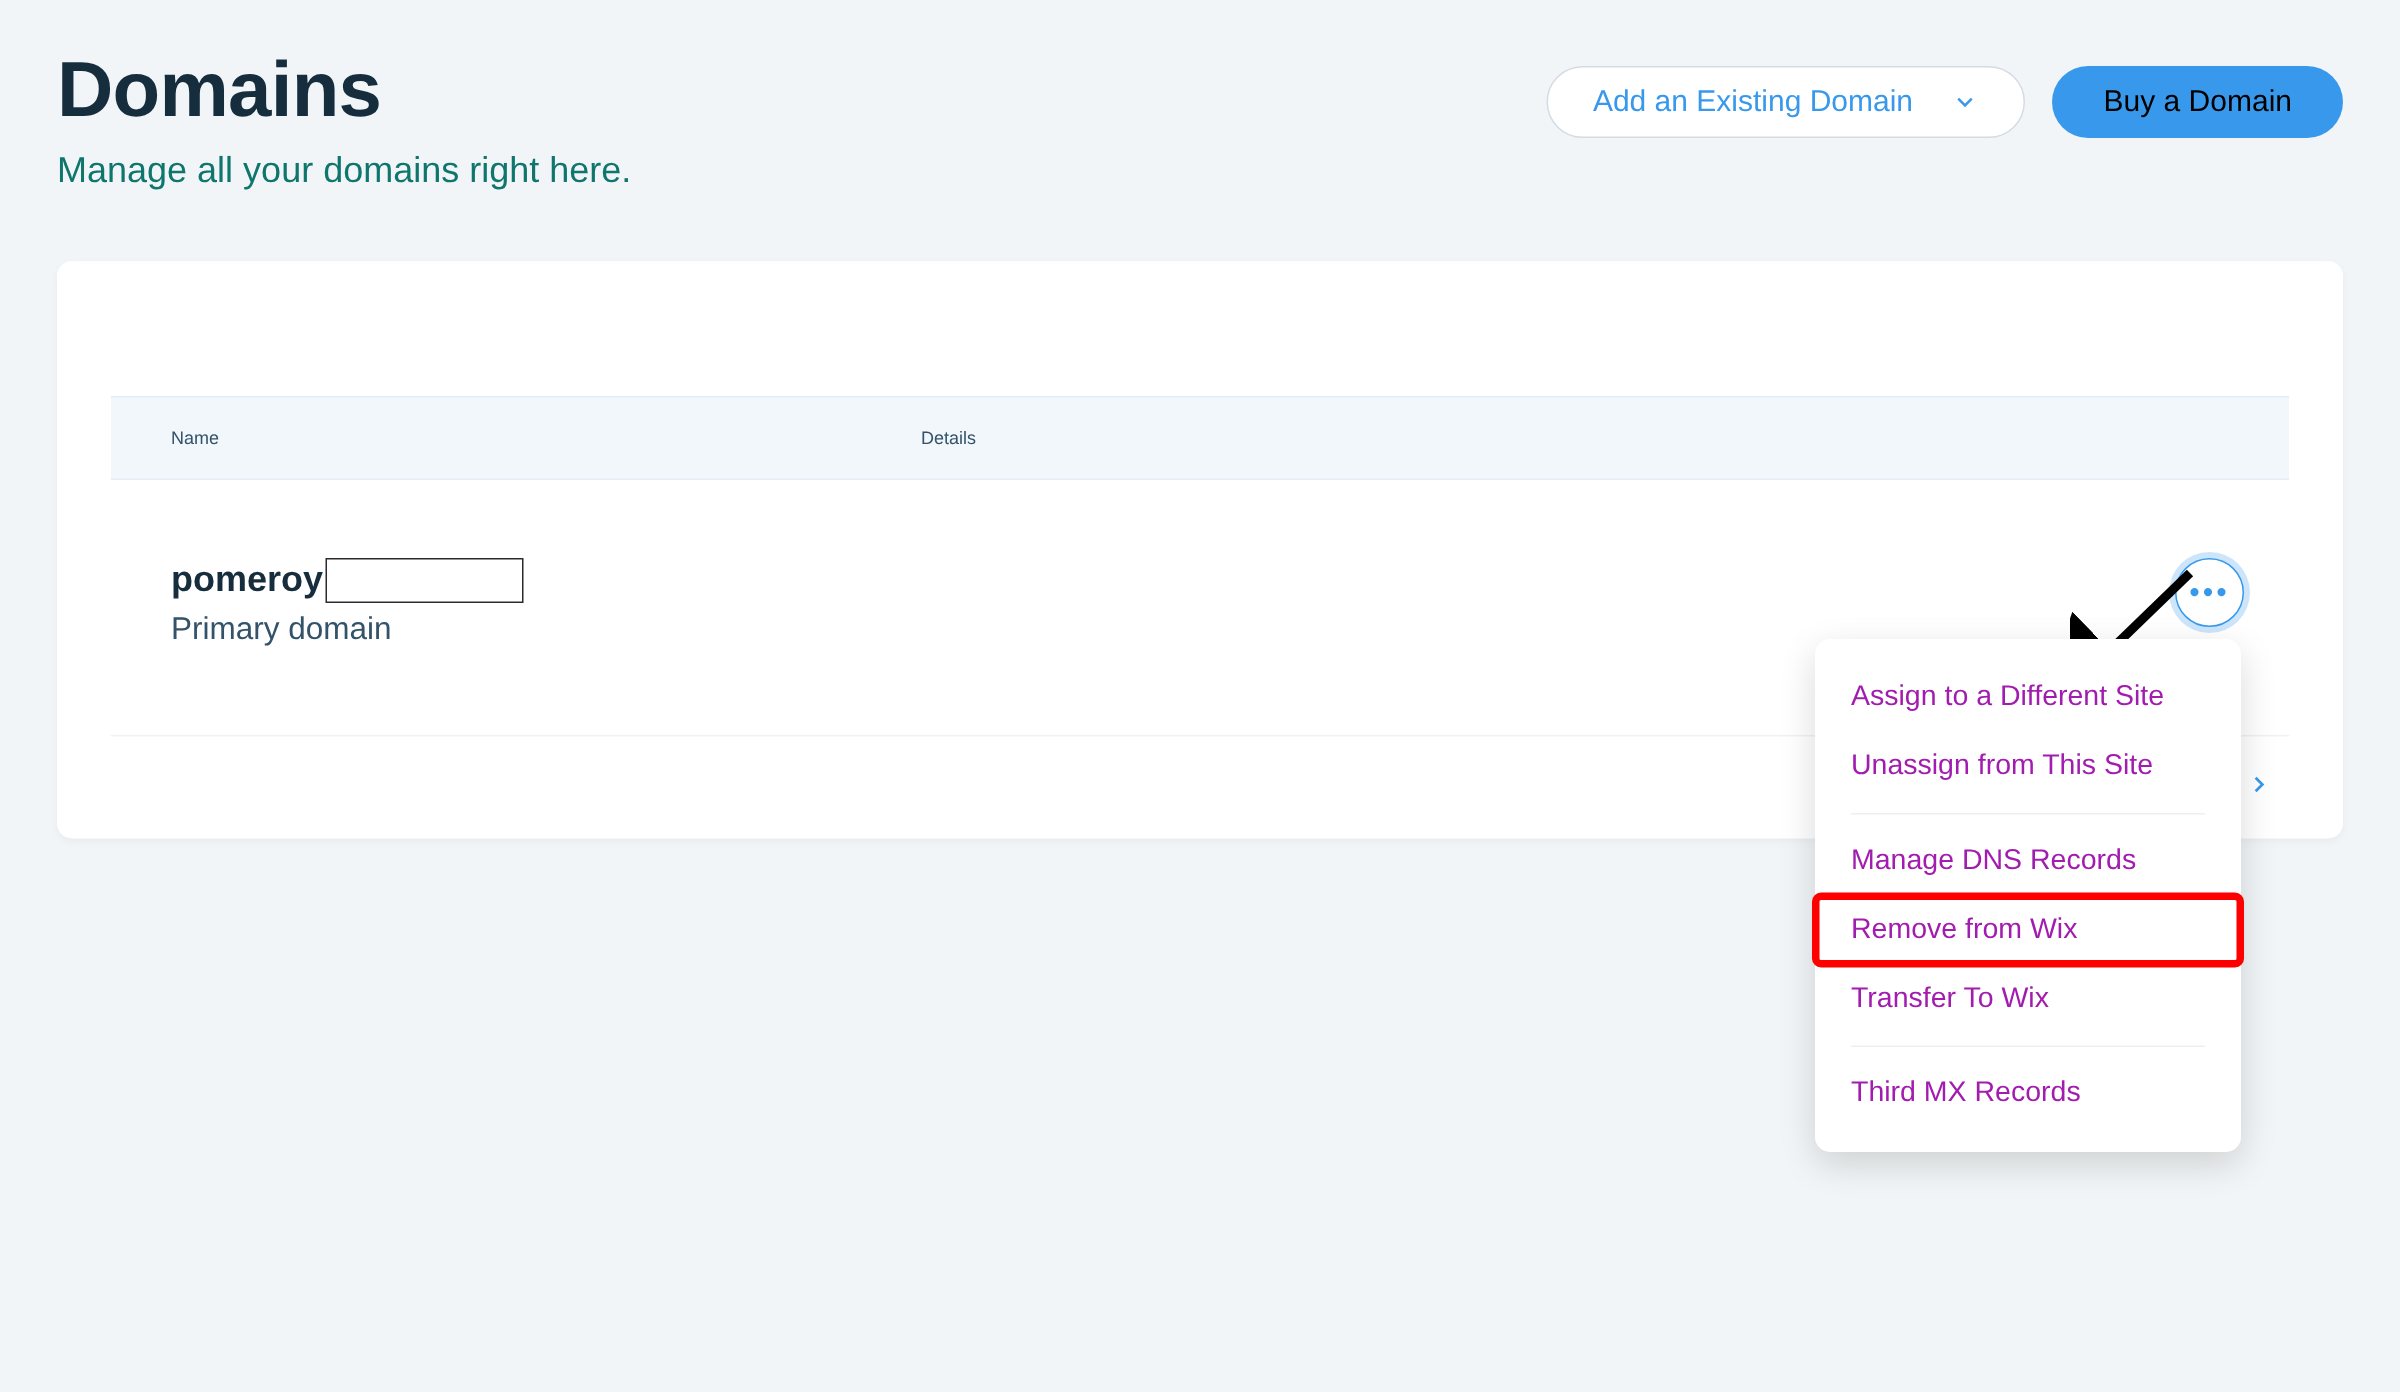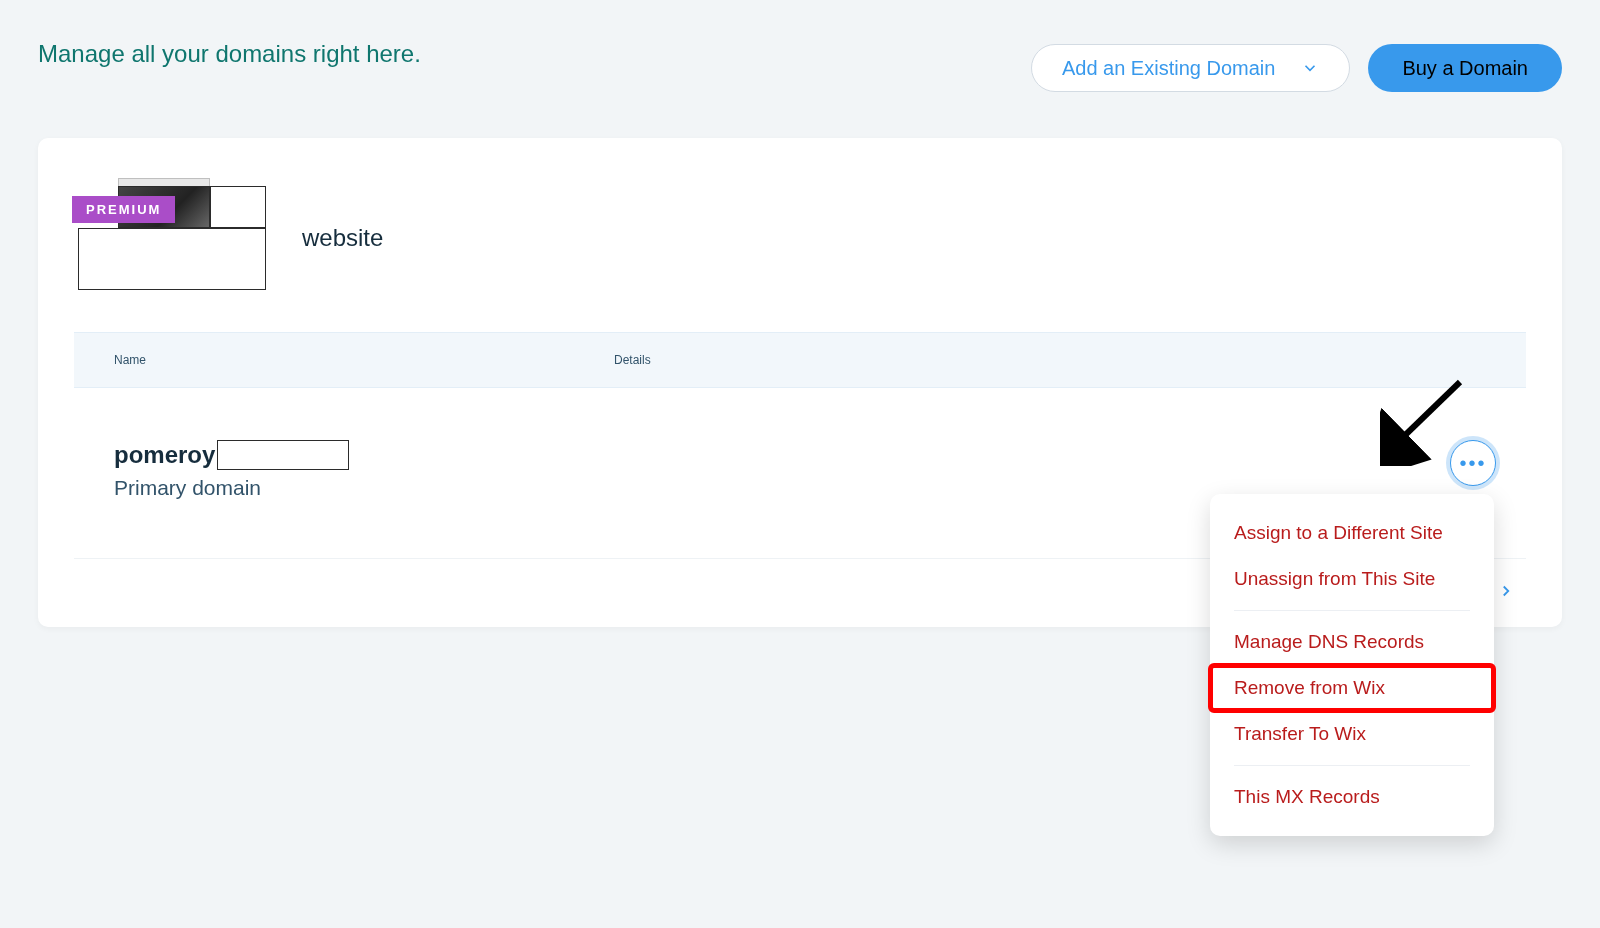--- a/index.html
+++ b/index.html
@@ -165,21 +165,21 @@
     width: 284px;
     background: #fff;
     border-radius: 10px;
     box-shadow: 0 8px 24px rgba(0,0,0,0.15);
     padding: 16px 0;
     z-index: 10;
   }
   .popover-item {
     padding: 12px 24px;
     font-size: 19px;
-    color: #b91c1c;
+    color: #a21caf;
     cursor: pointer;
   }
   .popover-sep { height: 1px; background: #eceff3; margin: 8px 24px; }
   .popover-item.highlight { outline: 5px solid #ff0000; outline-offset: -3px; border-radius: 4px; }
 
   
   .page-nav {
     display: flex; justify-content: flex-end;
     padding: 18px 6px 0 0;
   }
@@ -193,45 +193,36 @@
     position: absolute;
     top: 376px; left: 1380px;
     pointer-events: none;
   }
 </style>
 </head>
 <body>
 
 <div class="header-row">
   <div>
+    <h1 class="page-title">Domains</h1>
     <p class="page-subtitle">Manage all your domains right here.</p>
   </div>
   <div class="header-actions">
     <button class="btn-outline">
       <span>Add an Existing Domain</span>
       <svg viewBox="0 0 24 24" fill="none" stroke="#3899ec" stroke-width="2.2">
           <polyline points="6 9 12 15 18 9"></polyline>
         </svg>
     </button>
     <button class="btn-primary">Buy a Domain</button>
   </div>
 </div>
 
 <div class="card">
 
-  <div class="site-row">
-    <div class="site-thumb-wrap">
-      <div class="thumb-head"></div>
-      <div class="thumb-top"></div>
-      <div class="thumb-side"></div>
-      <div class="thumb-bot"></div>
-      <div class="premium-badge">PREMIUM</div>
-    </div>
-    <div class="site-name">website</div>
-  </div>
 
   <div class="table">
     <div class="table-head">
       <div class="col-name">Name</div>
       <div class="col-details">Details</div>
     </div>
 
     <div class="table-row">
       <div class="col-name">
         <div class="domain-name-line">
@@ -246,21 +237,21 @@
       </div>
 
       <div class="popover" id="popover">
           <div class="popover-item">Assign to a Different Site</div>
           <div class="popover-item">Unassign from This Site</div>
           <div class="popover-sep"></div>
           <div class="popover-item">Manage DNS Records</div>
           <div class="popover-item highlight">Remove from Wix</div>
           <div class="popover-item">Transfer To Wix</div>
           <div class="popover-sep"></div>
-          <div class="popover-item">This MX Records</div>
+          <div class="popover-item">Third MX Records</div>
         </div>
     </div>
 
     <div class="page-nav">
       <div class="chev">
         <svg viewBox="0 0 24 24" width="18" height="18" fill="none" stroke="#3899ec" stroke-width="2.4">
             <polyline points="9 6 15 12 9 18"></polyline>
           </svg>
       </div>
     </div>

